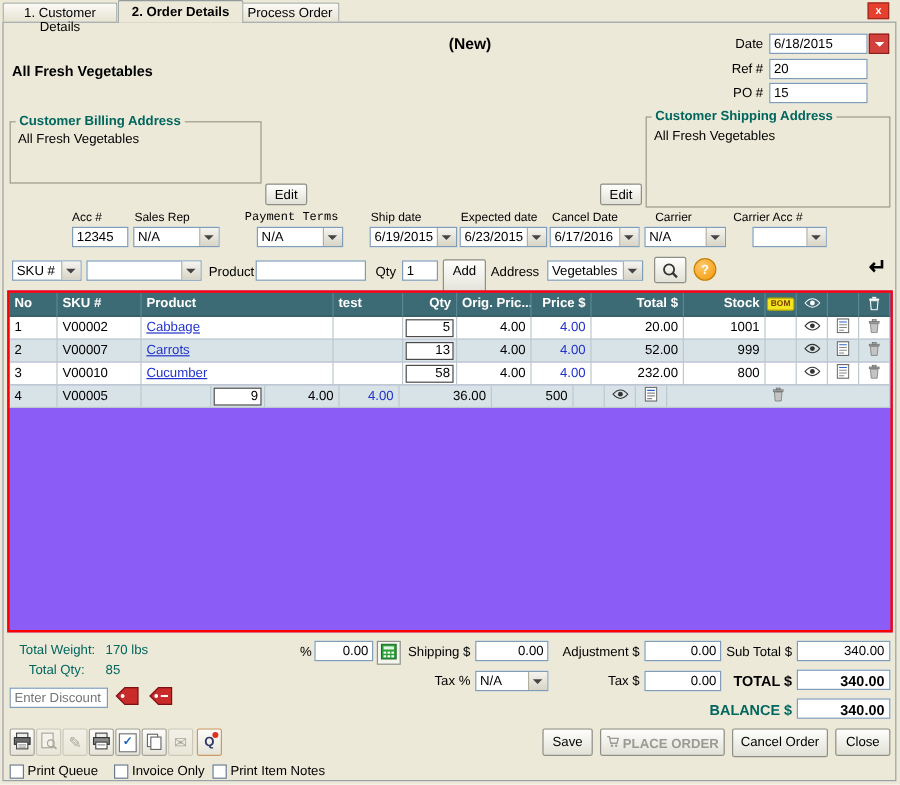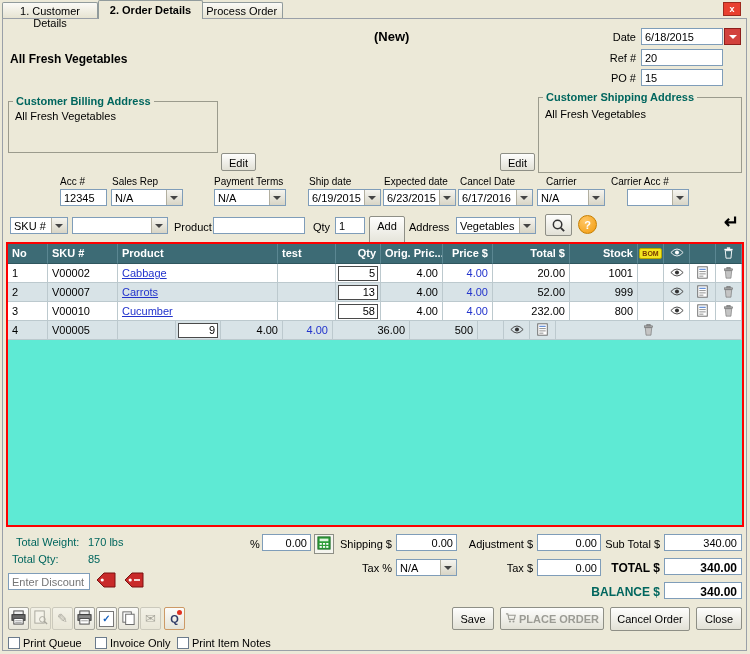--- a/index.html
+++ b/index.html
@@ -47,21 +47,21 @@
   .combo .cbtn::after { content:""; position:absolute; left:3px; top:6px;
     border:4px solid transparent; border-top-color:#444; }
 
   
   .gbox { position:absolute; border:1px solid #9B9B8D; box-sizing:border-box; }
   .gbox-label { position:absolute; background:#ECE9D8; padding:0 3px;
     color:#00665E; font-weight:bold; white-space:nowrap; }
 
   
   #grid { position:absolute; left:6px; top:242px; width:738px; height:285px;
-    border:2px solid #FE0000; background:#5eead4; box-sizing:border-box; overflow:hidden; }
+    border:2px solid #FE0000; background:#8b5cf6; box-sizing:border-box; overflow:hidden; }
   .g-head { display:flex; background:#3D6B75; color:#fff; font-weight:bold; height:20px; }
   .g-row { display:flex; height:19px; background:#fff; }
   .g-row.alt { background:#D8E3E7; }
   .gc { flex:0 0 auto; box-sizing:border-box; padding:3px 4px 0;
     border-right:1px solid #BCC9CE; border-bottom:1px solid #BCC9CE;
     overflow:hidden; white-space:nowrap; }
   .g-head .gc { border-right:1px solid #5B8792; border-bottom:1px solid #2F565E; }
   .gc.icon { display:flex; align-items:center; justify-content:center; padding:0; }
   .c0{flex:0 0 40px}.c1{flex:0 0 70px}.c2{flex:0 0 160px}.c3{flex:0 0 58px}
   .c4{flex:0 0 45px; padding:2px 2px 0;}.c5{flex:0 0 62px}.c6{flex:0 0 50px}
@@ -127,21 +127,21 @@
 
   <div class="lbl" style="left:60px;top:176px;font-size:10px;">Acc #</div>
   <input class="tb" style="left: 60px; top: 189px; width: 47px;" value="12345">
 
   <div class="lbl" style="left:112px;top:176px;font-size:10px;">Sales Rep</div>
   <div class="combo" style="left:111px;top:189px;width:72px;">
     <span class="val">N/A</span>
     <span class="cbtn"></span>
   </div>
 
-  <div class="lbl" style="left:214px;top:176px;font-size:10px;">Payment Terms</div>
+  <div class="lbl" style="left:204px;top:176px;font-size:10px;font-family:Liberation Mono, monospace;">Payment Terms</div>
   <div class="combo" style="left:214px;top:189px;width:72px;">
     <span class="val">N/A</span>
     <span class="cbtn"></span>
   </div>
 
   <div class="lbl" style="left:309px;top:176px;font-size:10px;">Ship date</div>
   <div class="combo" style="left:308px;top:189px;width:73px;">
     <span class="val">6/19/2015</span>
     <span class="cbtn"></span>
   </div>
@@ -370,21 +370,21 @@
               <rect x="1.5" y="3" width="9" height="1.6" fill="#AAA" stroke="#666" stroke-width="0.6"></rect>
               <path d="M2.5 5 h7 l-0.8 8.2 h-5.4 Z" fill="#C4C4C4" stroke="#666" stroke-width="0.6"></path>
               <rect x="4.2" y="1.4" width="3.6" height="1.6" fill="#AAA" stroke="#666" stroke-width="0.6"></rect>
             </svg></span>
         </div>
     </div>
   </div>
 
   <div class="lbl teal" style="left:16px;top:536px;">Total Weight:</div>
   <div class="lbl teal" style="left:88px;top:536px;">170 lbs</div>
-  <div class="lbl teal" style="left:12px;top:553px;">Total Qty:</div>
+  <div class="lbl teal" style="left:24px;top:553px;">Total Qty:</div>
   <div class="lbl teal" style="left:88px;top:553px;">85</div>
 
   <div class="lbl" style="left:250px;top:538px;">%</div>
   <input class="tb right" style="left: 262px; top: 534px; width: 49px;" value="0.00">
   <div class="abs" style="left:314px;top:534px;width:18px;height:18px;border:1px solid #8E8F86;background:#F5F5EF;display:flex;align-items:center;justify-content:center;">
     <span><svg width="14" height="14" viewBox="0 0 16 16">
           <rect x="1" y="1" width="14" height="14" fill="#2E9E3A" stroke="#1C6B24"></rect>
           <rect x="3" y="3" width="10" height="3" fill="#DFF5DF"></rect>
           <g fill="#fff">
             <rect x="3" y="8" width="2.5" height="2"></rect>

